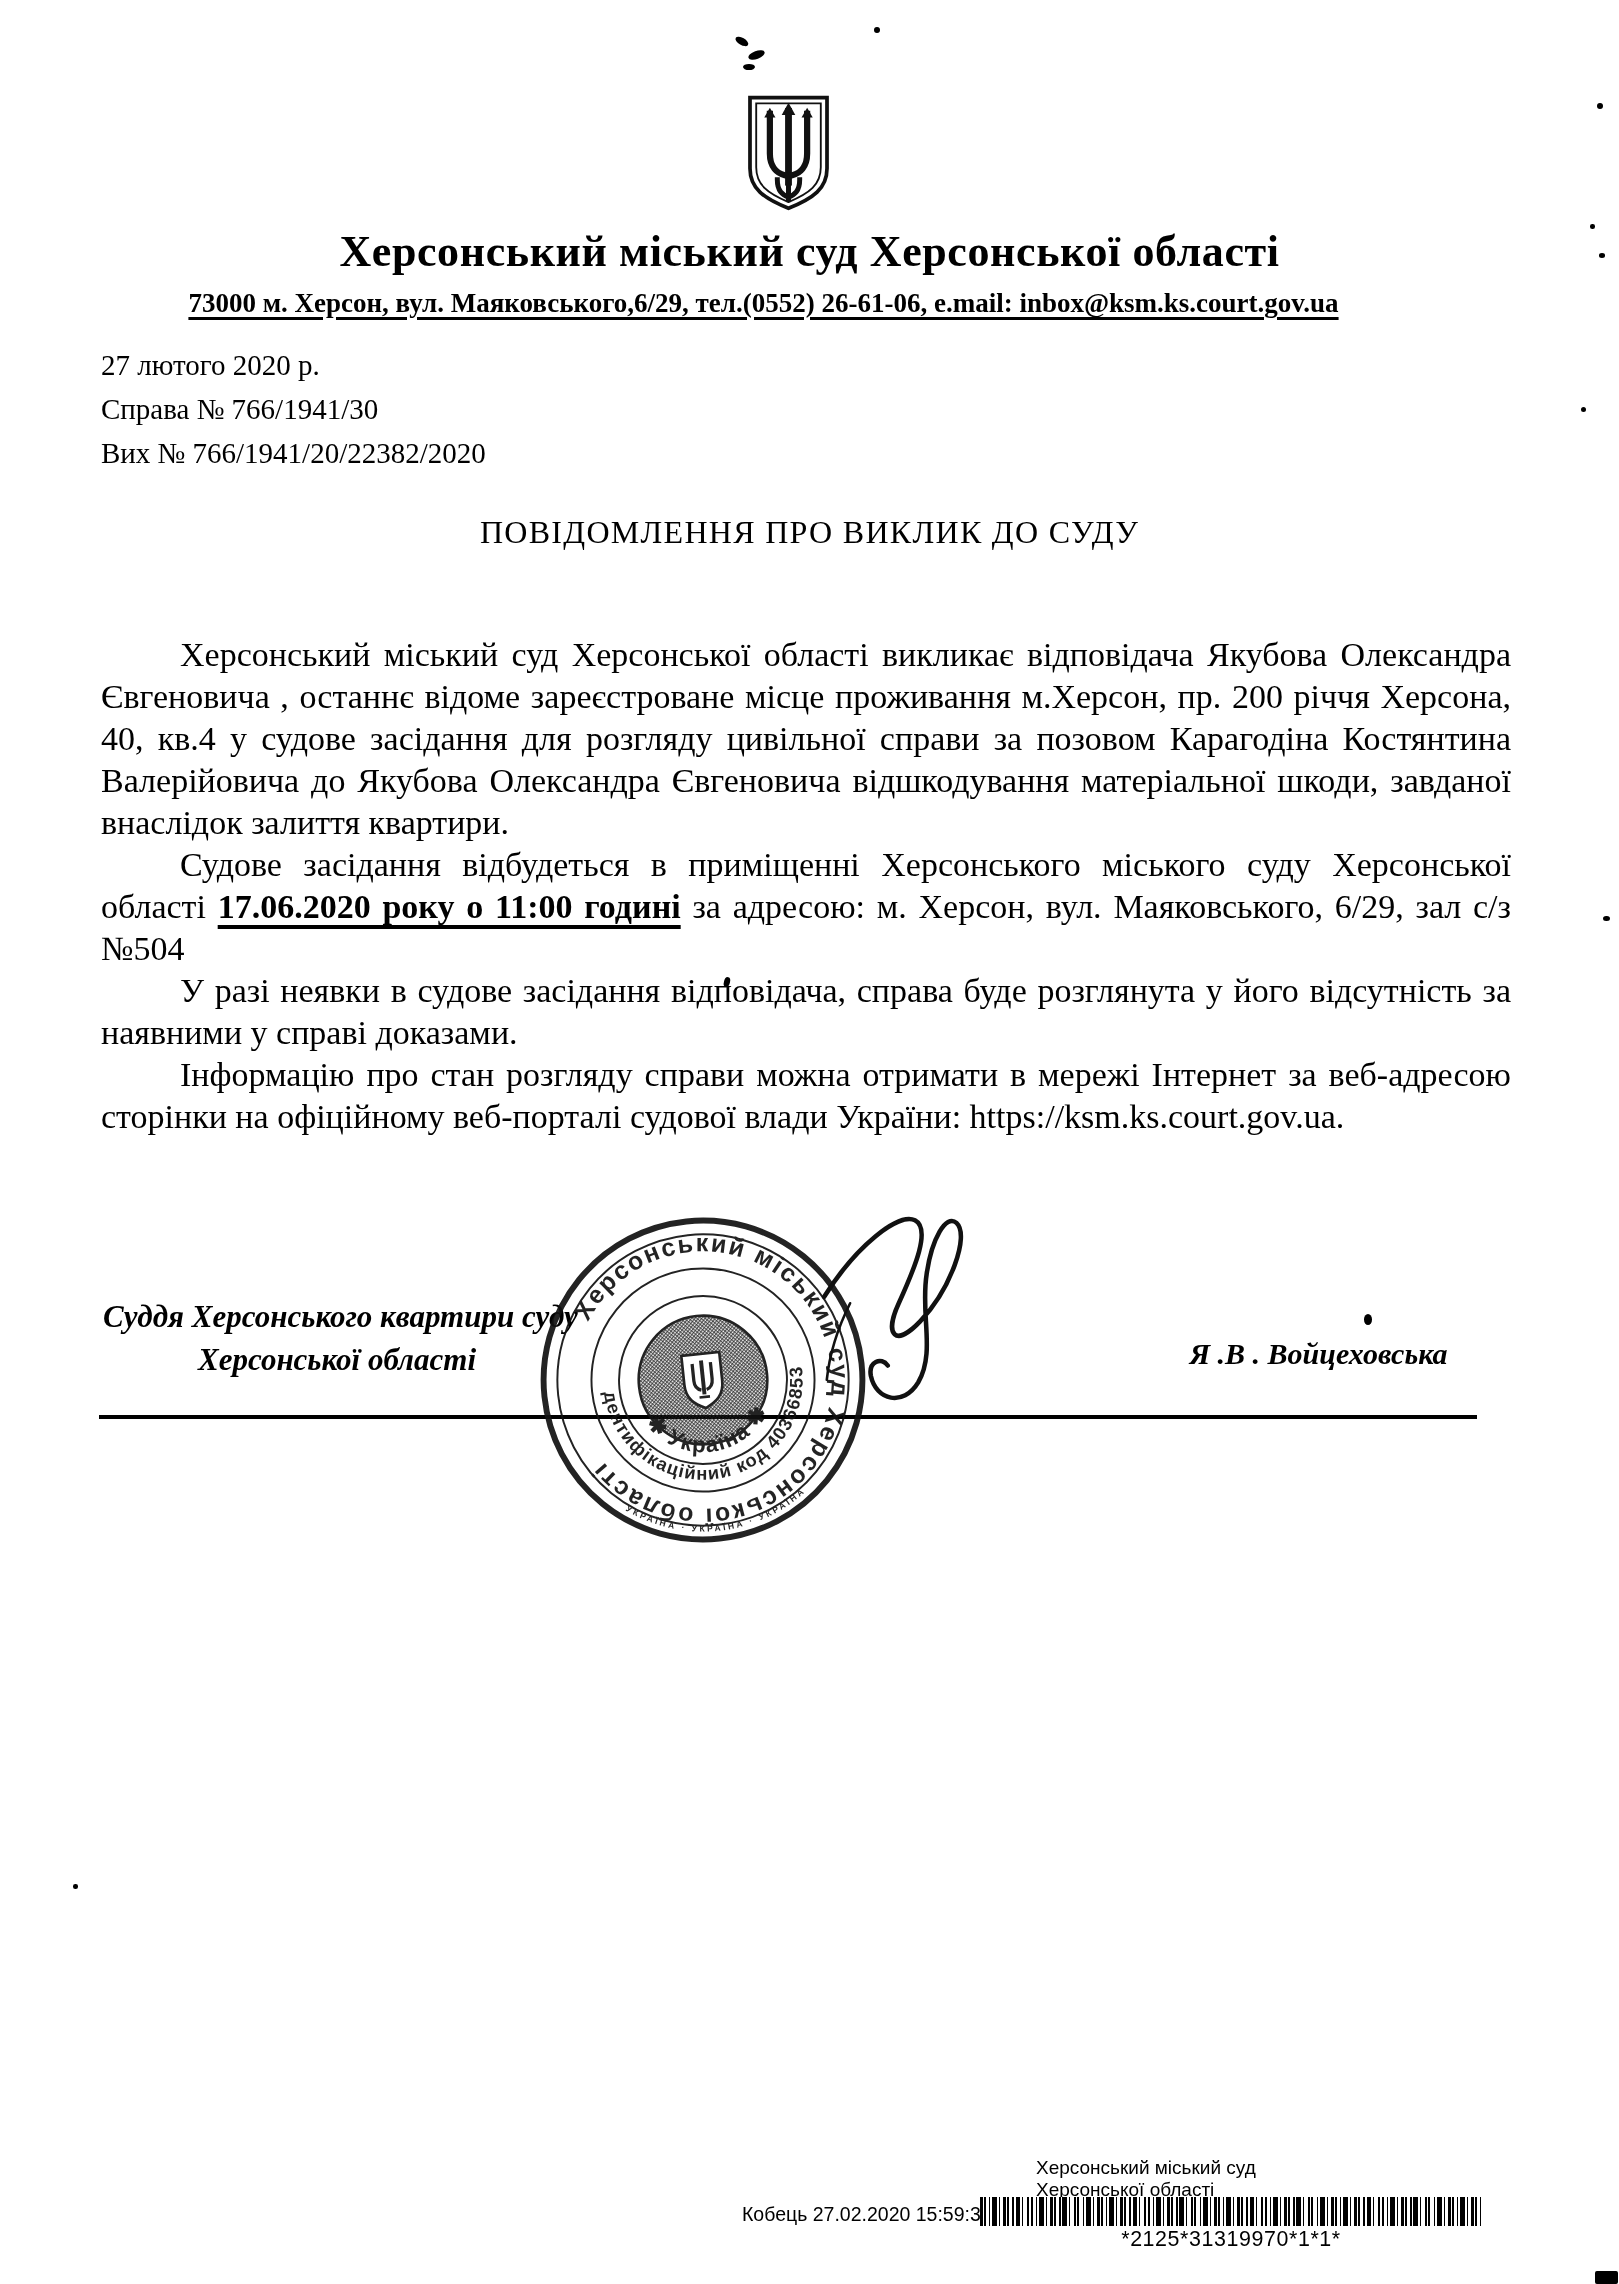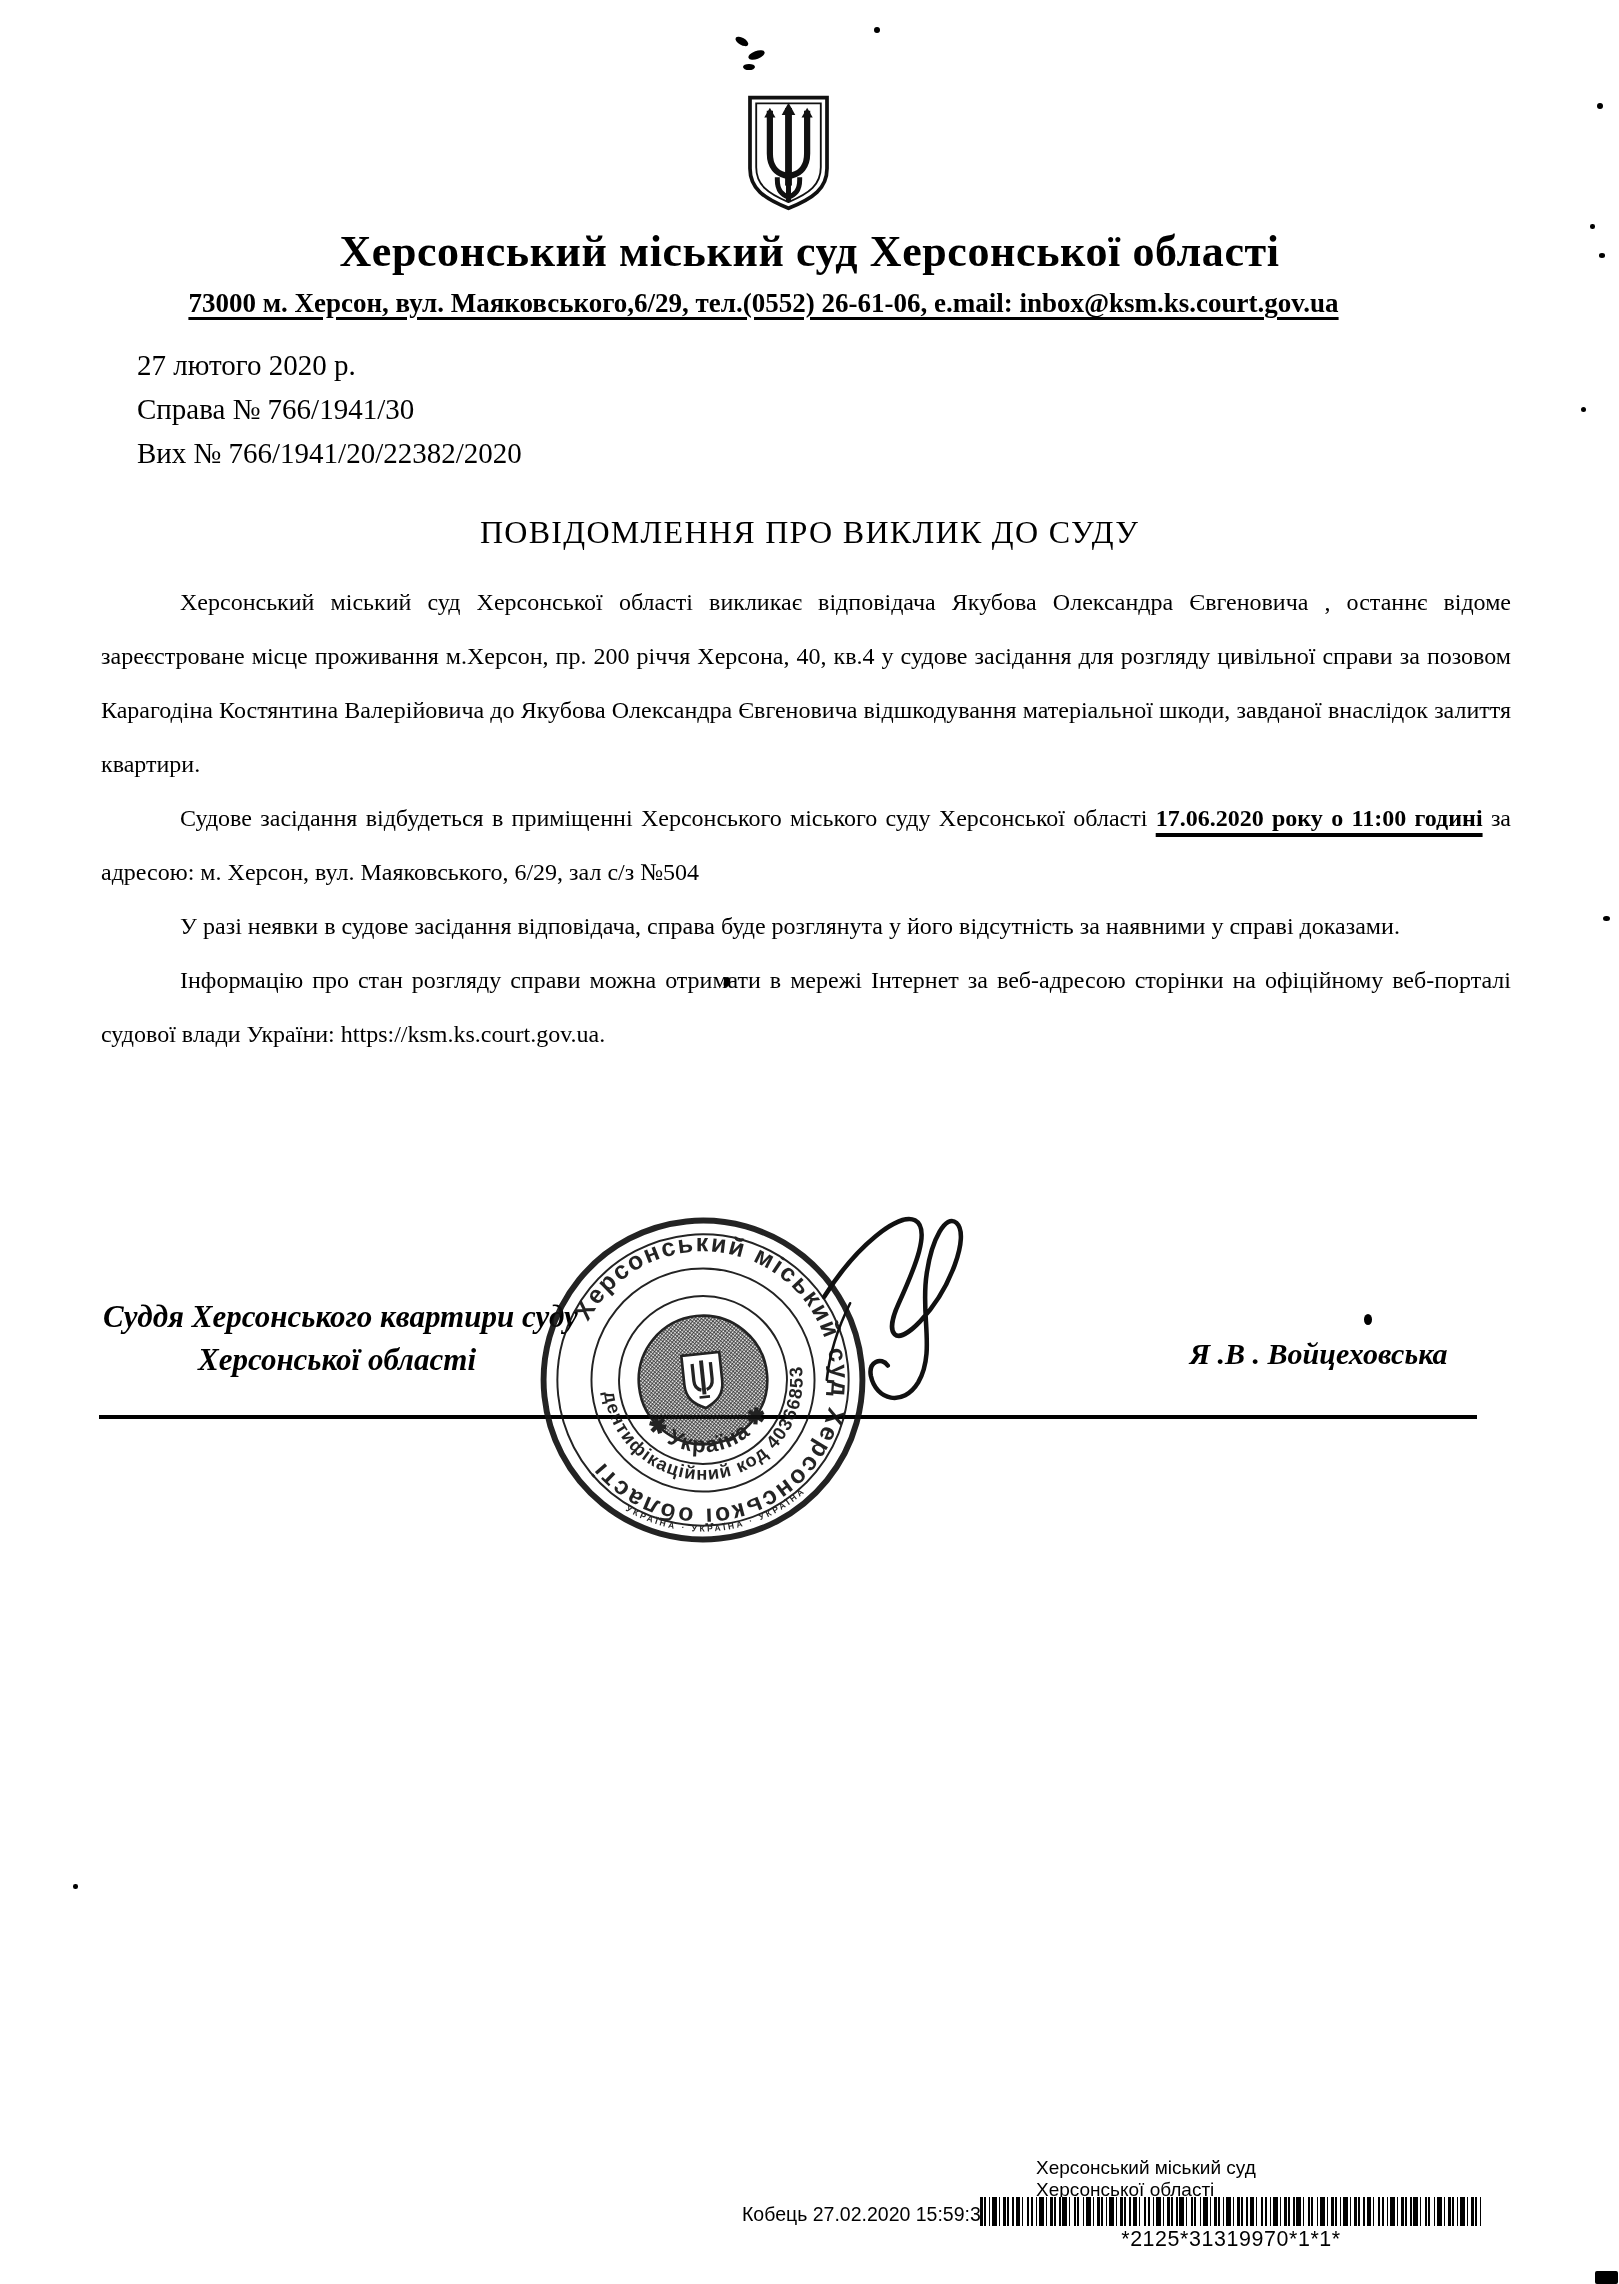--- a/index.html
+++ b/index.html
@@ -5,27 +5,27 @@
   html,body{margin:0;padding:0;background:#888;}
   .page{position:relative;width:1619px;height:2284px;background:#fff;color:#000;
         font-family:"Liberation Serif","DejaVu Serif",serif;overflow:hidden;}
 
   .title{position:absolute;top:226px;left:0;width:1619px;margin:0;text-align:center;
          font-size:44px;font-weight:bold;letter-spacing:0.6px;}
   .address{position:absolute;top:288px;left:0;width:1527px;text-align:center;
            font-size:27px;font-weight:bold;text-decoration:underline;
            text-decoration-thickness:2.6px;text-underline-offset:5.2px;}
 
-  .meta{position:absolute;top:343px;left:101px;font-size:29px;line-height:44px;margin-left:36px;}
+  .meta{position:absolute;top:343px;left:101px;font-size:29px;line-height:44px;}
 
   .doc-heading{position:absolute;top:514px;left:0;width:1619px;text-align:center;
                font-size:32px;letter-spacing:1.3px;}
 
-  .bodytext{position:absolute;top:575px;left:101px;width:1410px;
-            font-size:24px;line-height:54px;text-align:justify;}
+  .bodytext{position:absolute;top:634px;left:101px;width:1410px;
+            font-size:34px;line-height:42px;text-align:justify;}
   .bodytext p{margin:0;text-indent:79px;}
   .p2{margin-top:19.5px;} .p3{margin-top:3.2px;} .p4{margin-top:16px;}
   .emph{font-weight:bold;text-decoration:underline;
         text-decoration-thickness:3.9px;text-underline-offset:6.5px;}
 
   .sig-label{position:absolute;top:1295px;left:103px;width:552px;font-size:31px;
              font-weight:bold;font-style:italic;line-height:43px;white-space:nowrap;}
   .sig-label .l2{display:block;width:468px;text-align:center;}
   .judge-name{position:absolute;top:1337px;left:1130px;width:377px;text-align:center;
               font-size:30px;font-weight:bold;font-style:italic;}

